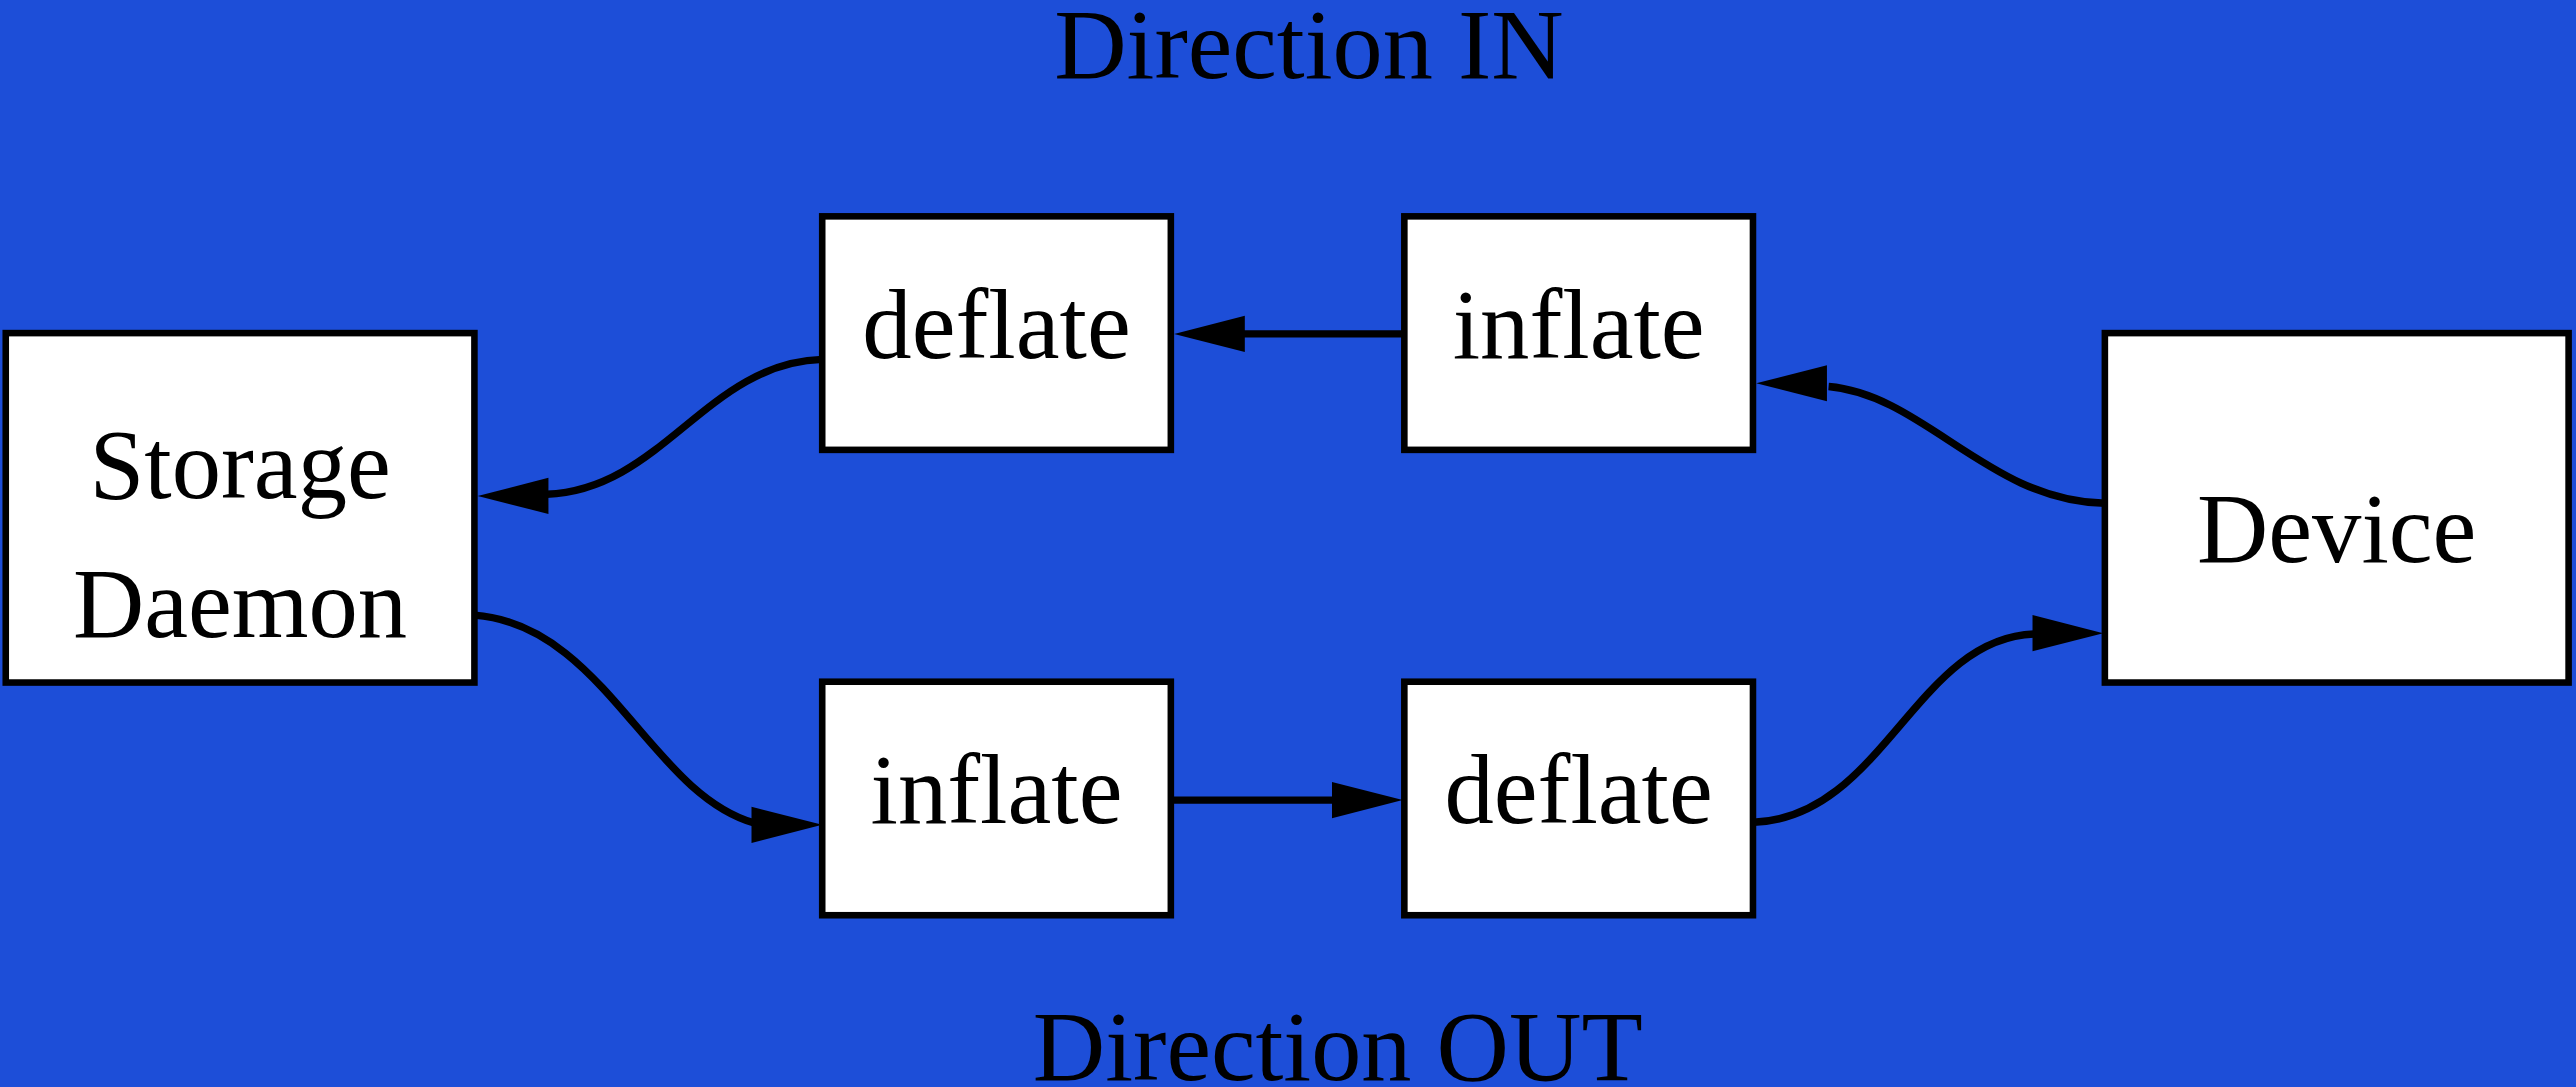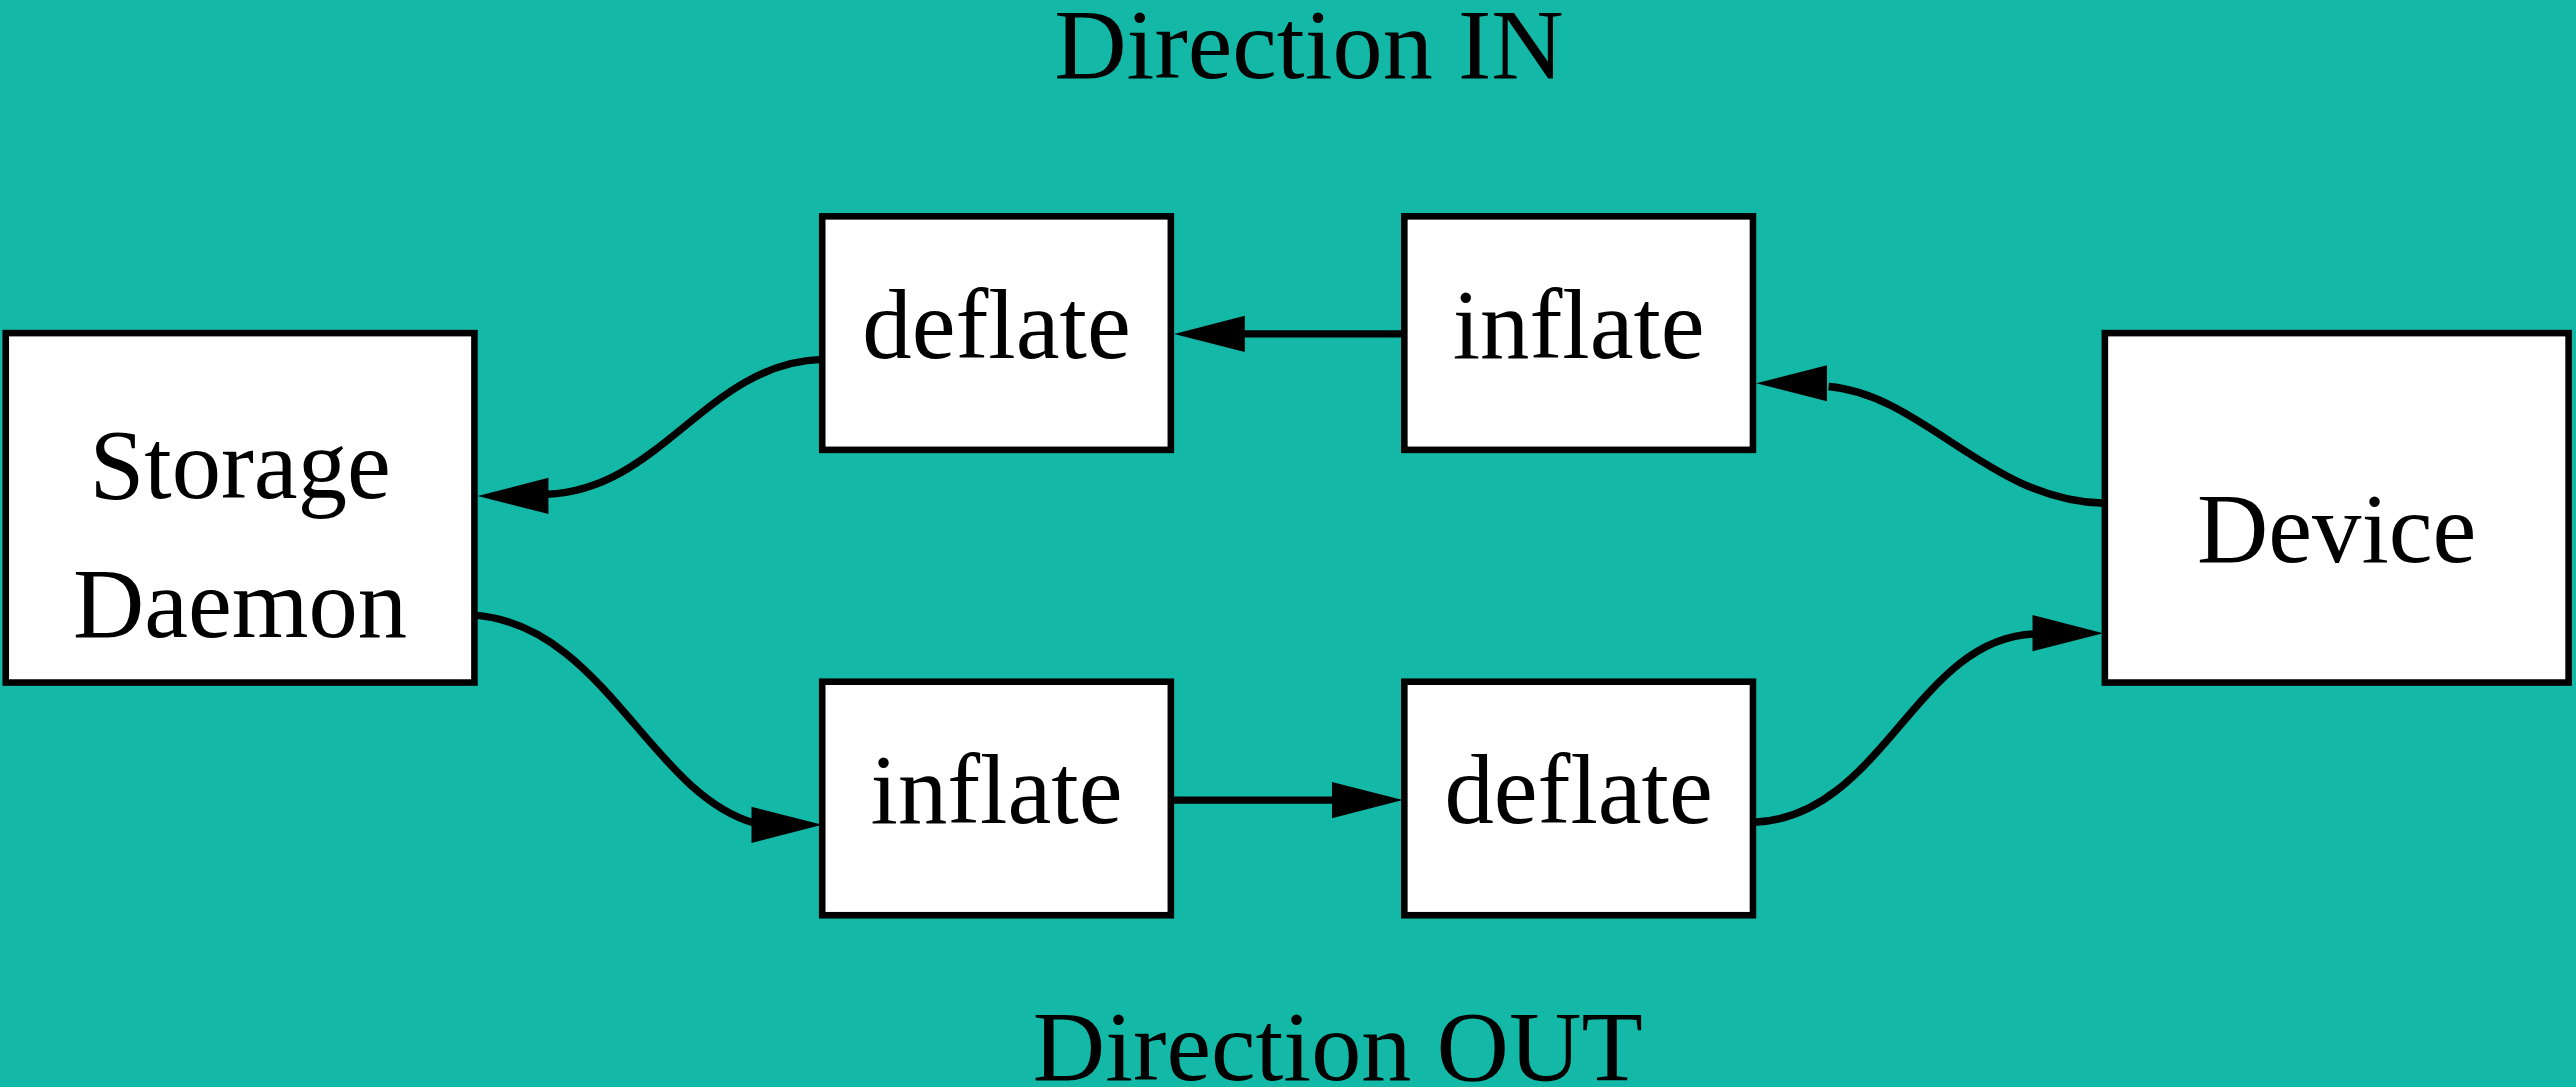--- a/index.html
+++ b/index.html
@@ -4,21 +4,21 @@
 <style>
   html, body {
     margin: 0;
     padding: 0;
     background: #ffffff;
   }
   .diagram-stage {
     position: relative;
     width: 2576px;
     height: 1088px;
-    background: #14b8a6;
+    background: #1d4ed8;
     overflow: hidden;
   }
   svg {
     display: block;
   }
   .node-rect {
     fill: #ffffff;
     stroke: #000000;
     stroke-width: 8;
   }

